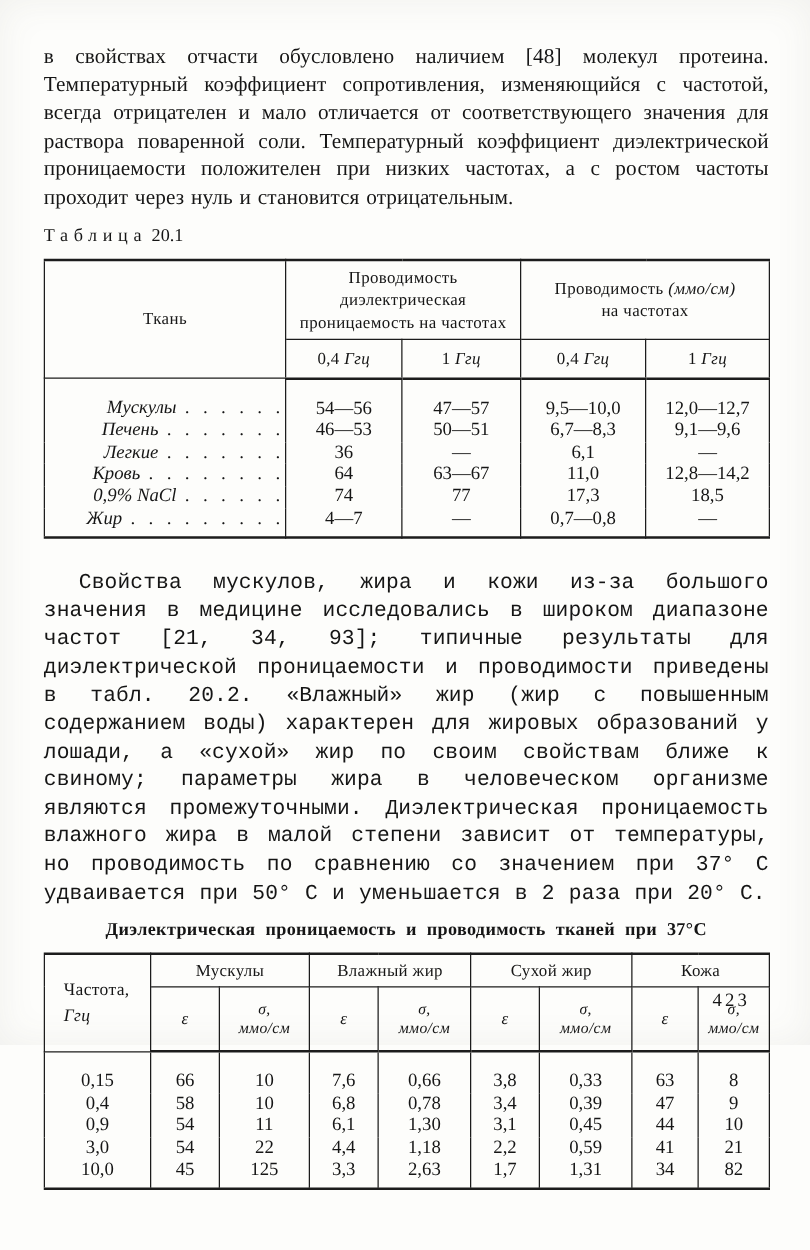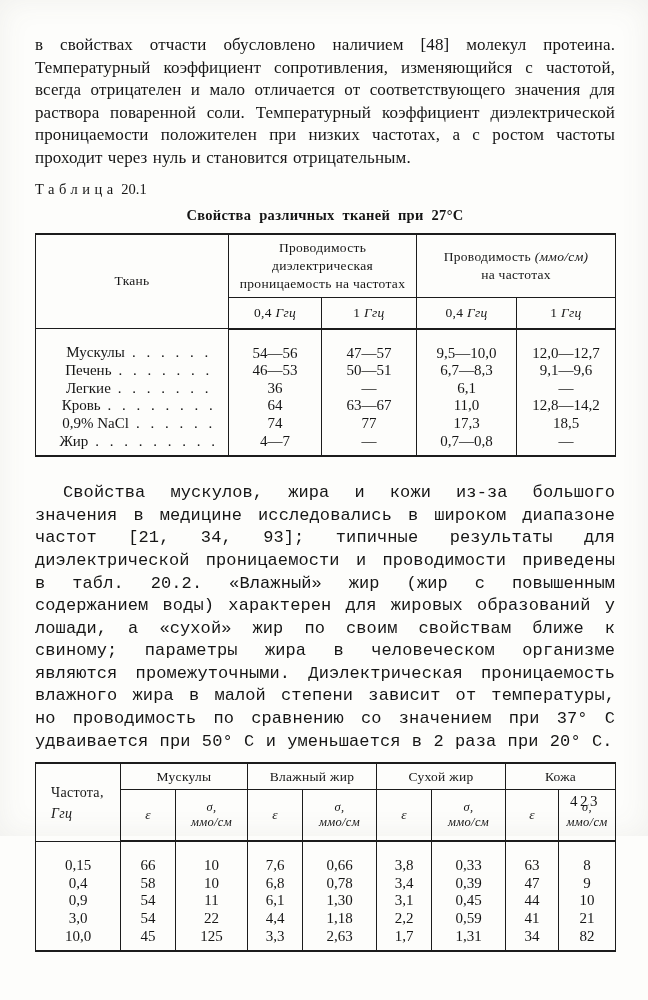--- a/index.html
+++ b/index.html
@@ -67,24 +67,25 @@
     line-height: 17.6px;
   }
   table.data tbody tr.first td { padding-top: 15px; }
   table.data tbody tr.last td { padding-bottom: 5px; }
 
   
   .t1 .groups { height: 64px; }
   .t1 .subhead { height: 31px; }
   .t1 .group-head { padding: 2px 6px; }
   .t1 td.rowlabel {
-    text-align: center;
+    text-align: right;
     padding-left: 14px;
     white-space: nowrap;
     overflow: hidden;
+    font-style: italic;
   }
   .t1 .dots { letter-spacing: 3.5px; margin-left: 7px; }
 
   
   .t2 .groups { height: 26px; }
   .t2 .subhead { height: 52px; }
   .t2 th.freq-head {
     text-align: left;
     padding-left: 15px;
     font-size: 14px;
@@ -107,21 +108,20 @@
 
 <div class="page">
 
   <p class="para">в свойствах отчасти обусловлено наличием [48] молекул протеина. Температурный коэффициент сопротивления, изменяющийся с частотой, всегда отрицателен и мало отличается от соответствующего значения для раствора поваренной соли. Температурный коэффициент диэлектрической проницаемости положителен при низких частотах, а с ростом частоты проходит через нуль и становится отрицательным.</p>
 
   <div class="table-label">
     <span class="spaced">Таблица</span>
     <span>20.1</span>
   </div>
 
-  <div class="table-title">Свойства различных тканей при 27°С</div>
 
   <table class="data t1">
     <colgroup>
       <col style="width:193px">
         <col style="width:93px">
         <col style="width:95px">
         <col style="width:100px">
         <col style="width:99px">
     </colgroup>
     <thead>
@@ -183,20 +183,21 @@
         <td>—</td>
         <td>0,7—0,8</td>
         <td>—</td>
       </tr>
     </tbody>
   </table>
 
   <p class="para indent p2">Свойства мускулов, жира и кожи из-за большого значения в медицине исследовались в широком диапазоне частот [21, 34, 93]; типичные результаты для диэлектрической проницаемости и проводимости приведены в табл. 20.2. «Влажный» жир (жир с повышенным содержанием воды) характерен для жировых образований у лошади, а «сухой» жир по своим свойствам ближе к свиному; параметры жира в человеческом организме являются промежуточными. Диэлектрическая проницаемость влажного жира в малой степени зависит от температуры, но проводимость по сравнению со значением при 37° С удваивается при 50° С и уменьшается в 2 раза при 20° С.</p>
 
 
+  <div class="table-title">Диэлектрическая проницаемость и проводимость тканей при 37°С</div>
 
   <table class="data t2">
     <colgroup>
       <col style="width:85px">
       <col style="width:55px">
         <col style="width:72px">
       <col style="width:55px">
         <col style="width:74px">
       <col style="width:55px">
         <col style="width:74px">

